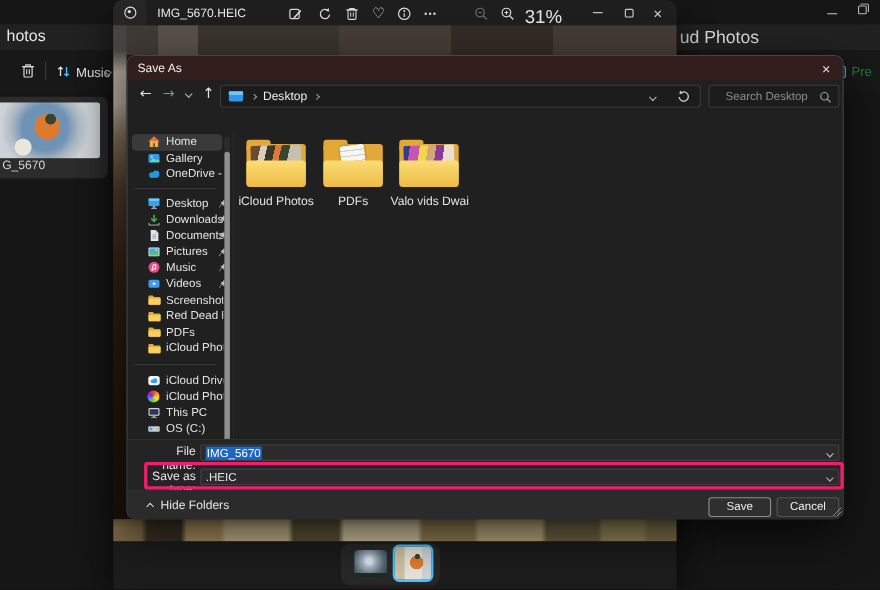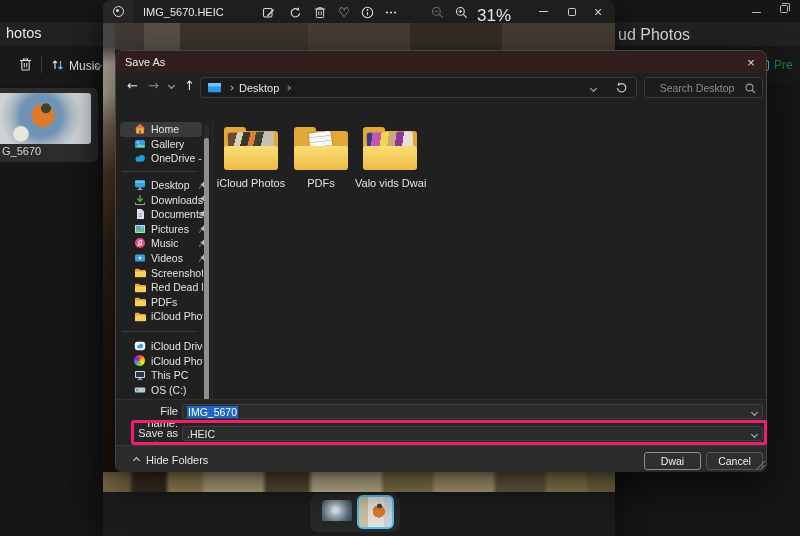--- a/index.html
+++ b/index.html
@@ -572,19 +572,19 @@
       </div>
     </div>
 
     <div class="abs annot"></div>
 
     <div class="abs d-footer">
       <span class="abs d-hide">
         <span class="chev up" style="border-color:#d8d8d8"></span>
         <span>Hide Folders</span>
       </span>
-      <span class="btn save">Dwai</span>
+      <span class="btn save">Save</span>
       <span class="btn cancel">Cancel</span>
     </div>
     <div class="abs d-grip"></div>
   </div>
 
 </div>
 
 </body></html>

